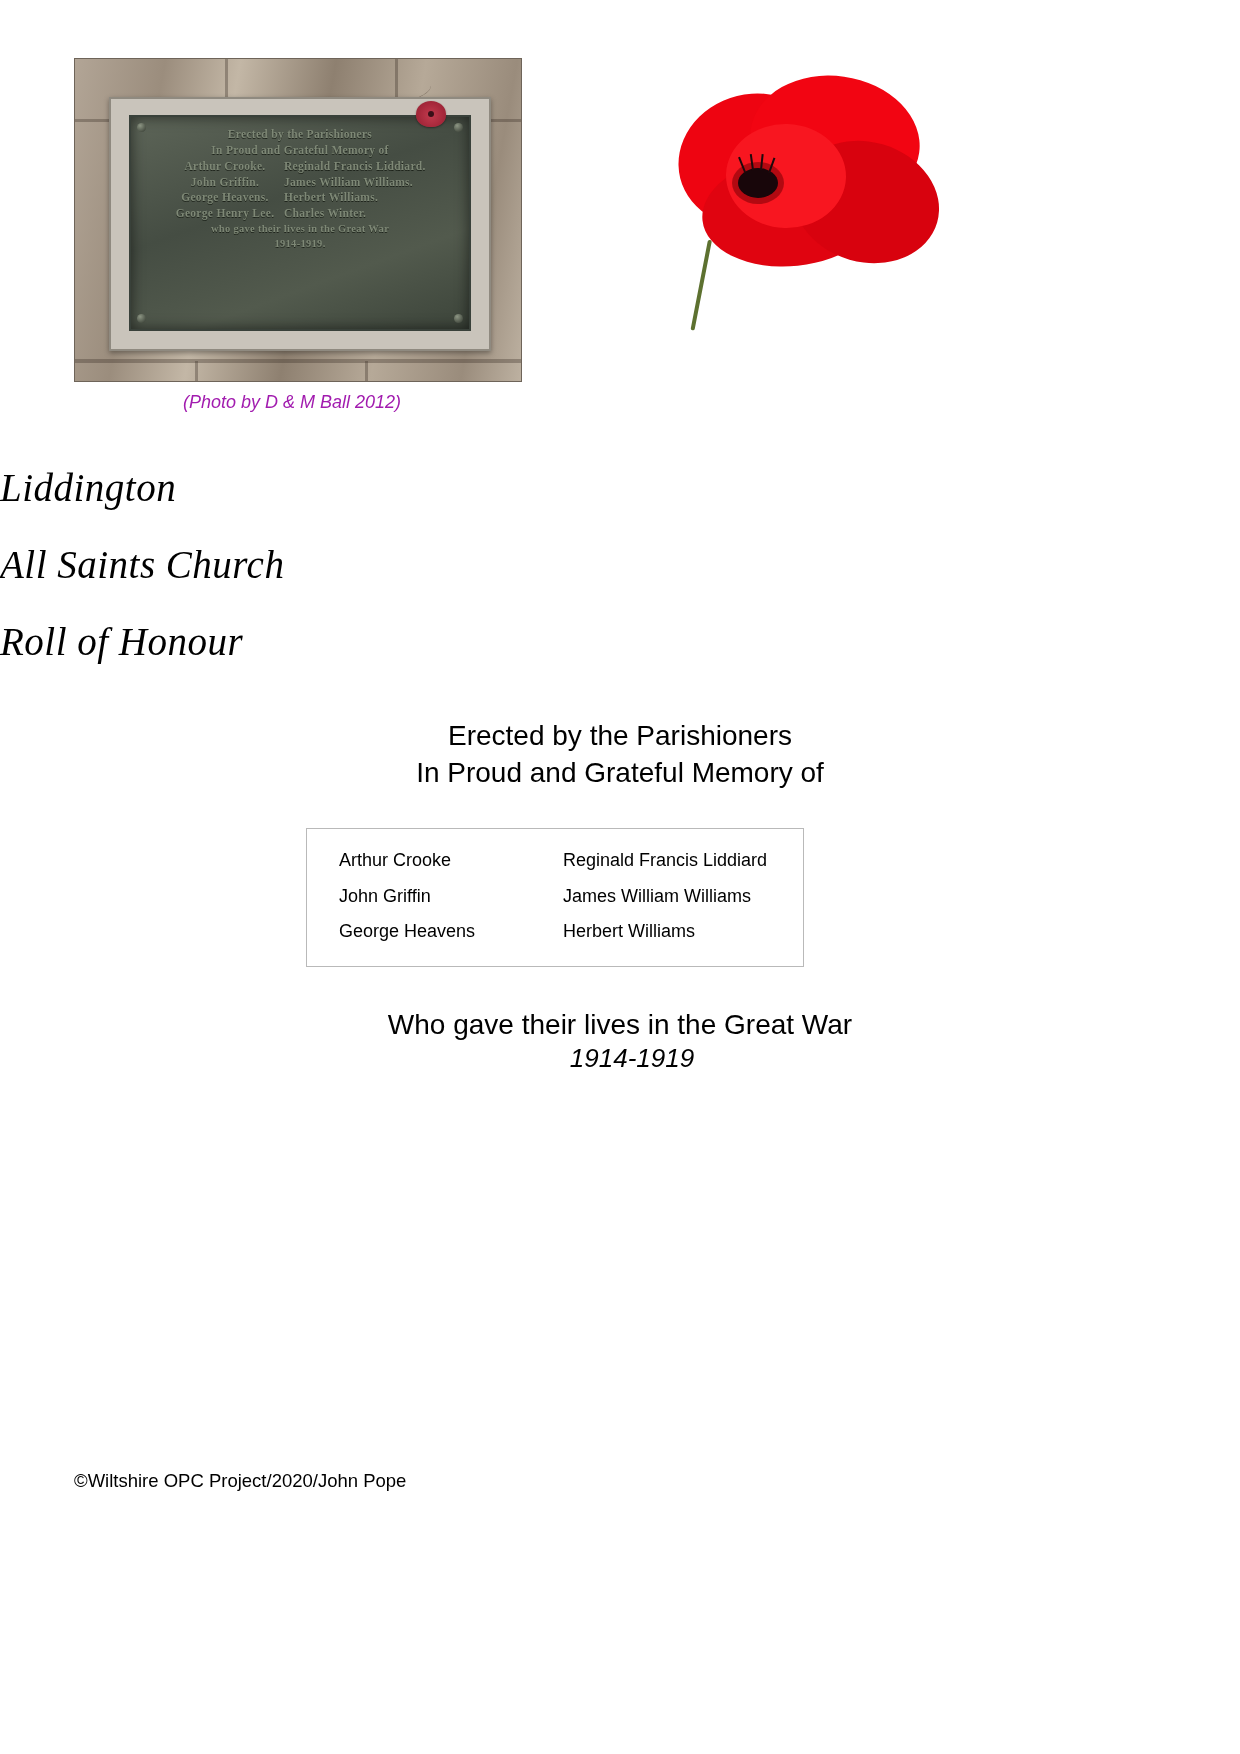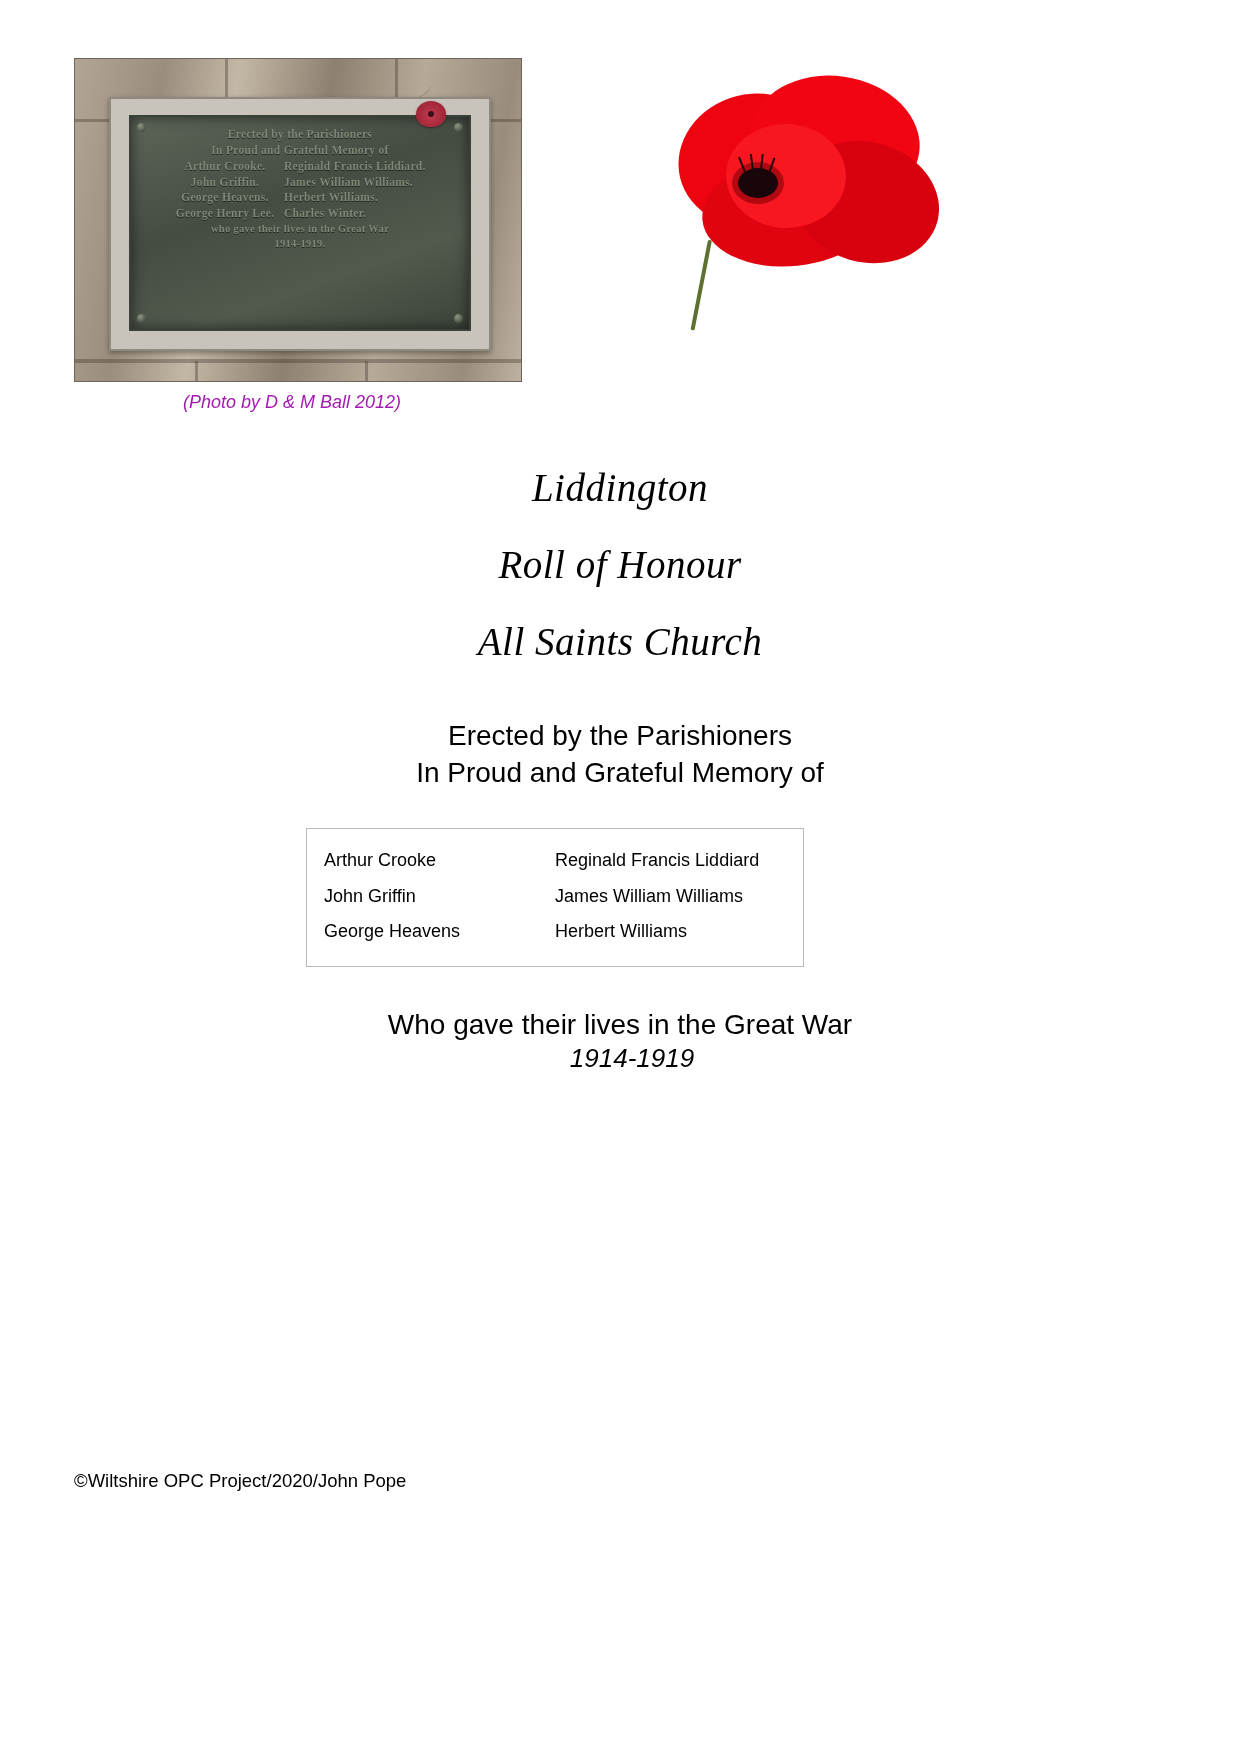--- a/index.html
+++ b/index.html
@@ -177,21 +177,20 @@
     background: #1c0a0c;
     transform-origin: bottom center;
   }
 
   
   .title-block {
     position: absolute;
     left: 0;
     top: 468px;
     width: 1240px;
-    text-align: center;
   }
   .title-line {
     font-family: "Liberation Serif", serif;
     font-style: italic;
     font-size: 39px;
     line-height: 1.0;
     margin-bottom: 38px;
     letter-spacing: 0.5px;
   }
   .title-line:last-child { margin-bottom: 0; }
@@ -207,21 +206,21 @@
   }
 
   
   .names-table {
     position: absolute;
     left: 306px;
     top: 828px;
     width: 498px;
     border: 1px solid #b9b9b9;
     box-sizing: border-box;
-    padding: 14px 0 16px 0;
+    padding: 14px 0 16px 15px;
   }
   .names-row {
     display: flex;
     padding: 7px 0;
   }
   .names-cell {
     font-size: 18px;
     line-height: 1.2;
   }
   .names-cell.c1 { width: 244px; padding-left: 17px; box-sizing: border-box; }
@@ -316,22 +315,22 @@
     <div class="poppy-center">
       <div class="stamen" style="left:6px;top:-12px;transform:rotate(-22deg);"></div>
       <div class="stamen" style="left:14px;top:-14px;transform:rotate(-8deg);"></div>
       <div class="stamen" style="left:22px;top:-14px;transform:rotate(6deg);"></div>
       <div class="stamen" style="left:30px;top:-11px;transform:rotate(20deg);"></div>
     </div>
   </div>
 
   <div class="title-block">
     <div class="title-line">Liddington</div>
+    <div class="title-line">All Saints Church</div>
     <div class="title-line">Roll of Honour</div>
-    <div class="title-line">All Saints Church</div>
   </div>
 
   <div class="dedication">
     <div>Erected by the Parishioners</div>
     <div>In Proud and Grateful Memory of</div>
   </div>
 
   <div class="names-table">
     <div class="names-row">
       <div class="names-cell c1">Arthur Crooke</div>

